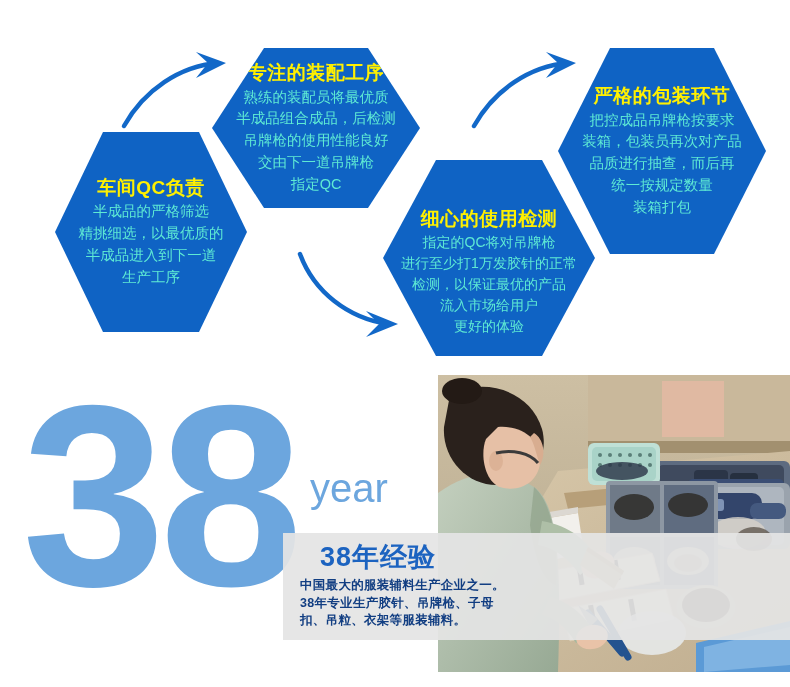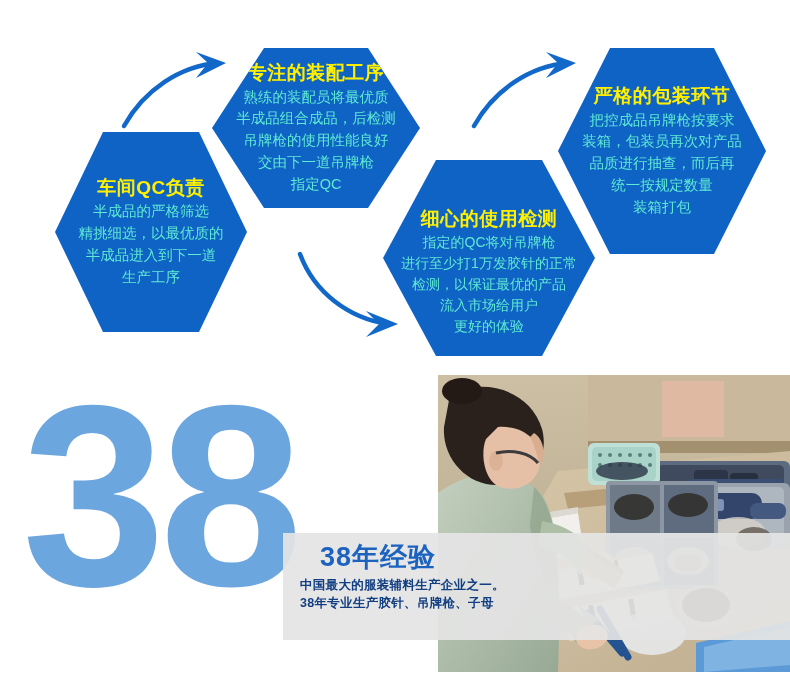--- a/index.html
+++ b/index.html
@@ -293,22 +293,24 @@
           <ellipse cx="160" cy="190" rx="17" ry="13" fill="#e9c3a8" transform="rotate(-18 160 190)"></ellipse>
           <ellipse cx="154" cy="262" rx="16" ry="12" fill="#e9c3a8" transform="rotate(-12 154 262)"></ellipse>
 
           <polygon points="150,172 186,196 176,214 142,190" fill="#c9b98f"></polygon>
           <polygon points="150,172 186,196 184,200 148,176" fill="#b0a076"></polygon>
         </g>
       </svg>
     </div>
 
     <div id="bignum">38</div>
+    <div id="yearword">year</div>
 
     <div id="grayband"></div>
 
     <div id="bandtitle">38年经验</div>
     <div class="banddesc" id="desc1">中国最大的服装辅料生产企业之一。</div>
     <div class="banddesc" id="desc2">38年专业生产胶针、吊牌枪、子母</div>
+    <div class="banddesc" id="desc3">扣、吊粒、衣架等服装辅料。</div>
 
   </section>
 
 </div>
 
 </body></html>

